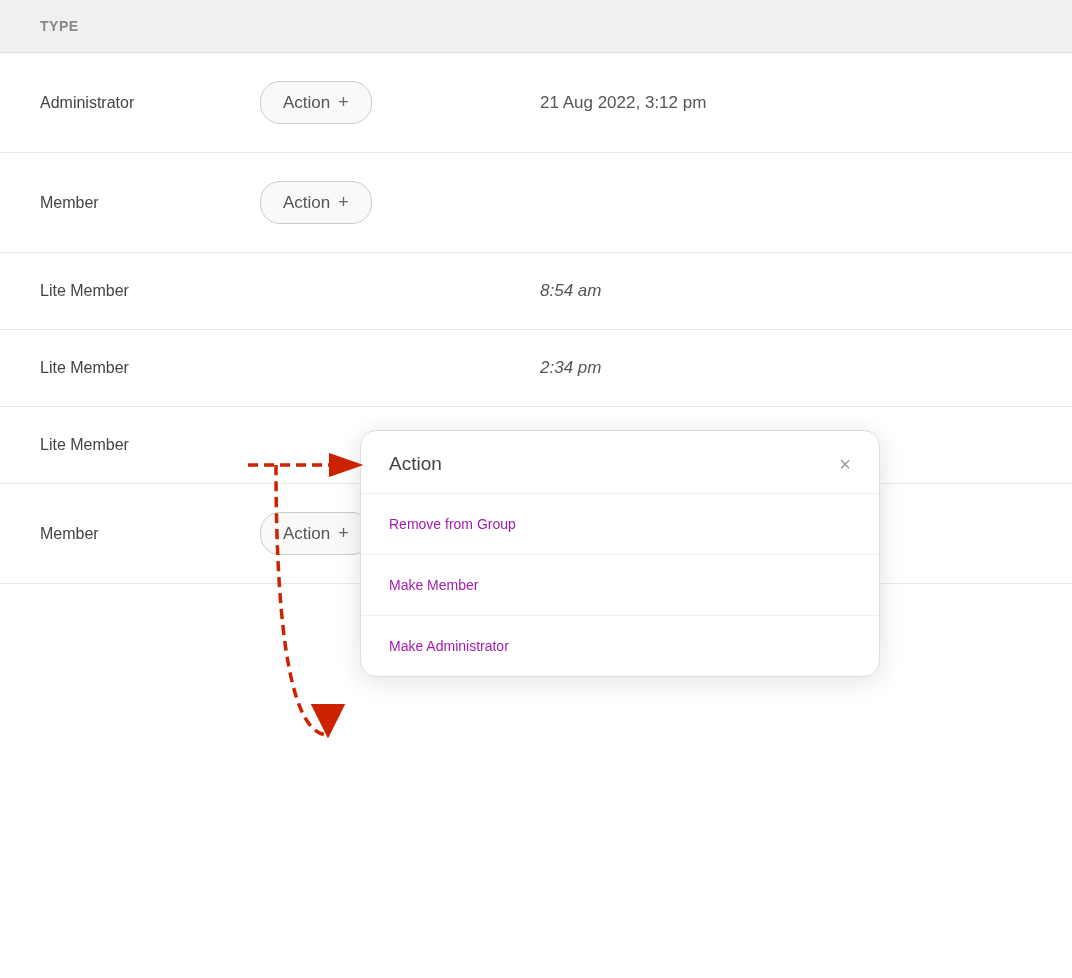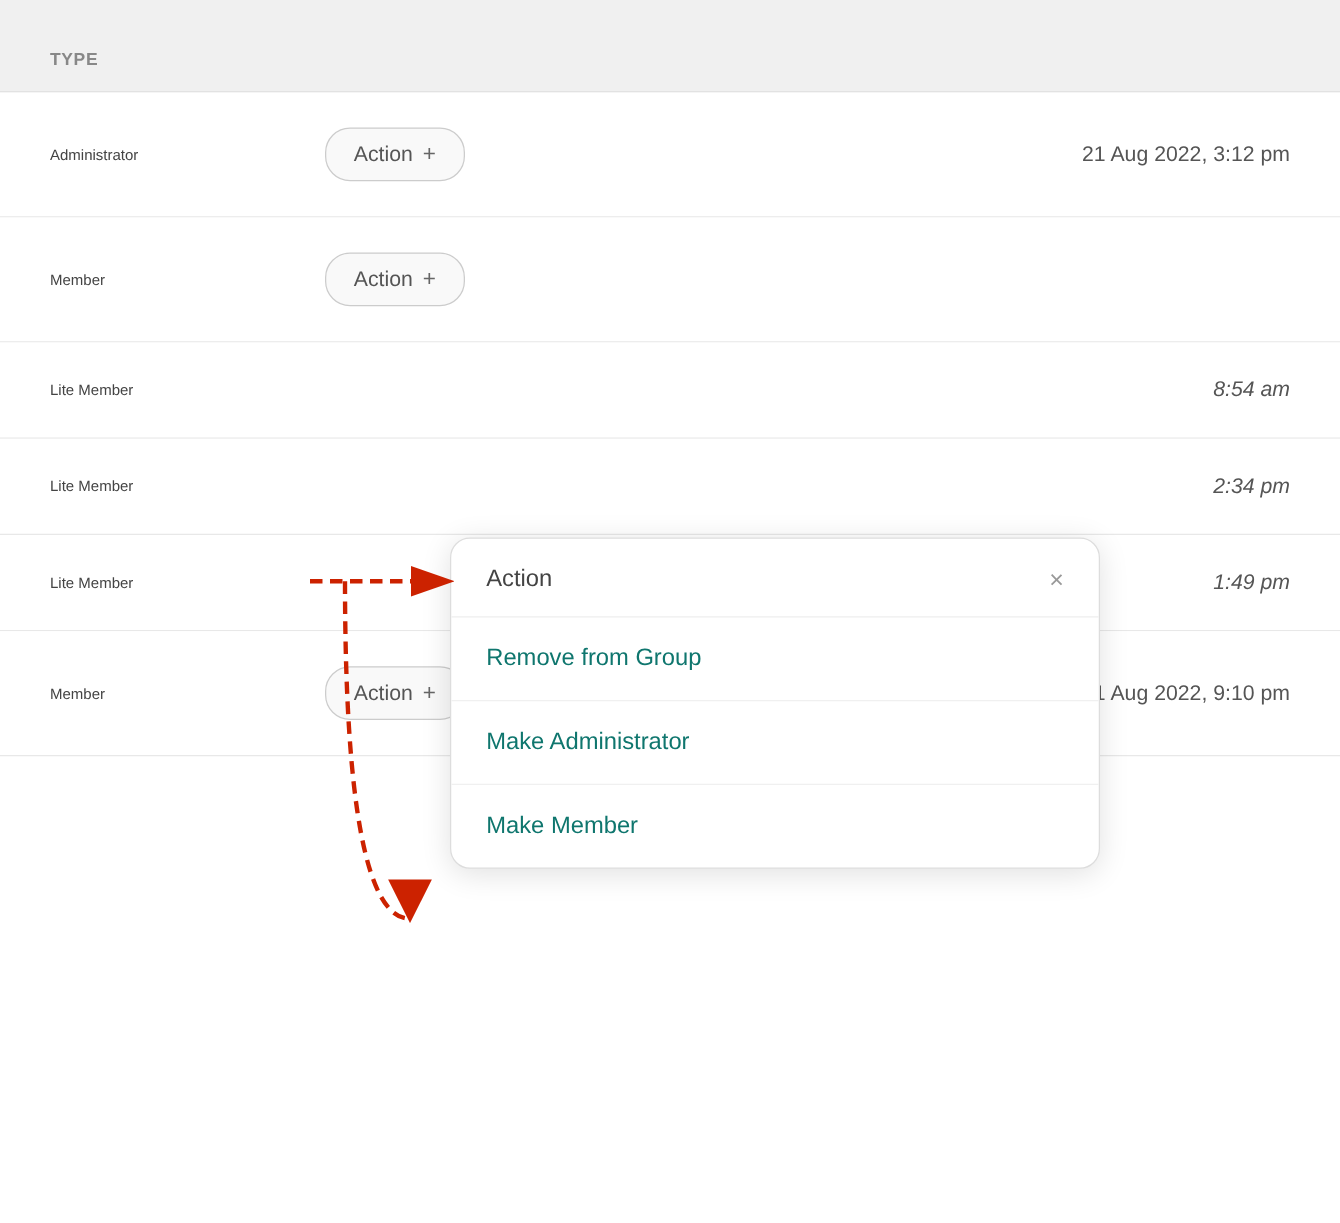--- a/index.html
+++ b/index.html
@@ -24,35 +24,34 @@
       background: #f0f0f0;
       border-bottom: 1px solid #ddd;
     }
 
     .col-header {
       font-size: 14px;
       font-weight: 600;
       color: #888;
       letter-spacing: 0.5px;
       text-transform: uppercase;
-      margin-top: 21px;
     }
 
     .table-row {
       display: grid;
       grid-template-columns: 220px 280px 1fr;
       padding: 28px 40px;
       border-bottom: 1px solid #e8e8e8;
       align-items: center;
       background: #fff;
       position: relative;
     }
 
     .cell-type {
-      font-size: 12px;
+      font-size: 16px;
       color: #444;
     }
 
     .cell-actions {
       display: flex;
       align-items: center;
     }
 
     .action-btn {
       display: flex;
@@ -70,21 +69,20 @@
 
     .action-btn .plus-icon {
       font-size: 18px;
       color: #666;
       font-weight: 300;
     }
 
     .cell-lastseen {
       font-size: 17px;
       color: #555;
-      text-align: right;
     }
 
     
     .dropdown-popup {
       position: absolute;
       left: 360px;
       top: 430px;
       width: 520px;
       background: #fff;
       border: 1px solid #ddd;
@@ -113,22 +111,22 @@
       font-size: 20px;
       color: #999;
       cursor: pointer;
       background: none;
       border: none;
       line-height: 1;
     }
 
     .dropdown-item {
       padding: 22px 28px;
-      font-size: 19px;
-      color: #0f766e;
+      font-size: 14px;
+      color: #a21caf;
       cursor: pointer;
       border-bottom: 1px solid #f0f0f0;
     }
 
     .dropdown-item:last-child {
       border-bottom: none;
     }
 
     
     .arrow-annotation {
@@ -211,22 +209,22 @@
     </div>
     <div class="cell-lastseen">21 Aug 2022, 9:10 pm</div>
   </div>
 
   <div class="dropdown-popup">
     <div class="dropdown-header">
       <span class="dropdown-title">Action</span>
       <button class="dropdown-close">×</button>
     </div>
     <div class="dropdown-item">Remove from Group</div>
+    <div class="dropdown-item">Make Member</div>
     <div class="dropdown-item">Make Administrator</div>
-    <div class="dropdown-item">Make Member</div>
   </div>
 
   <svg class="arrow-annotation" width="140" height="340" viewBox="0 0 140 340" style="position:absolute; left:248px; top:435px; z-index:20; pointer-events:none;">
 
     <line x1="0" y1="30" x2="112" y2="30" stroke="#cc2200" stroke-width="3.5" stroke-dasharray="10,6" marker-end="url(#arrowhead-right)"></line>
 
     <defs>
       <marker id="arrowhead-right" markerWidth="10" markerHeight="7" refX="9" refY="3.5" orient="auto">
         <polygon points="0 0, 10 3.5, 0 7" fill="#cc2200"></polygon>
       </marker>

